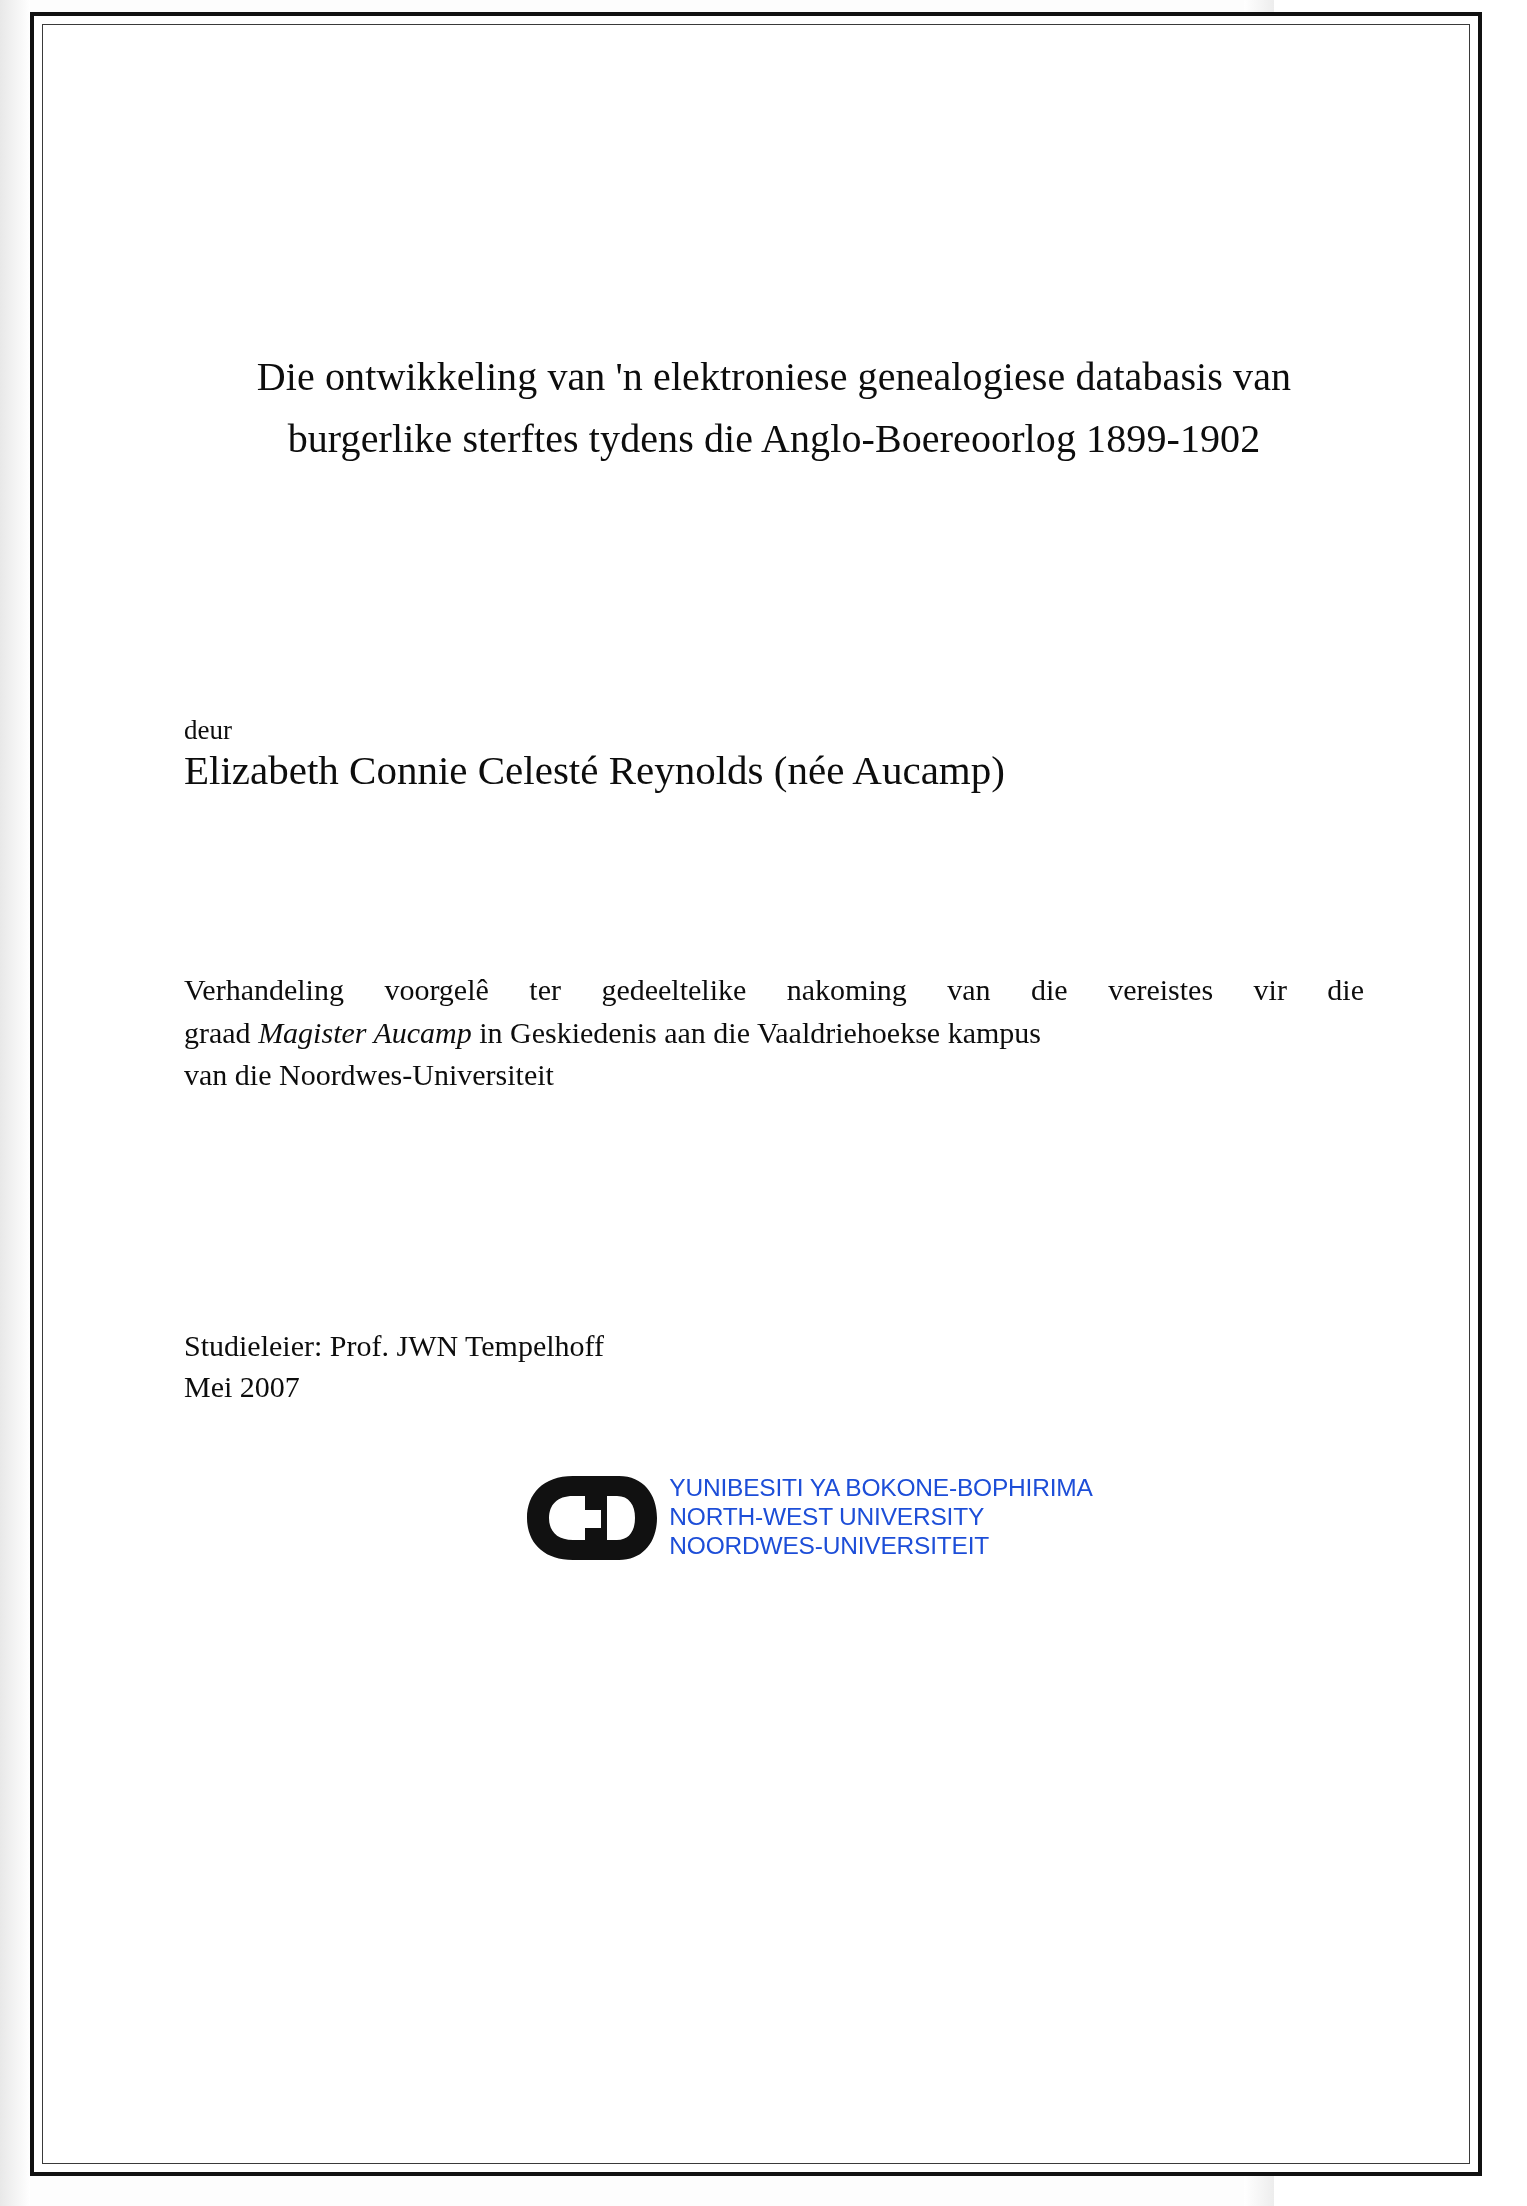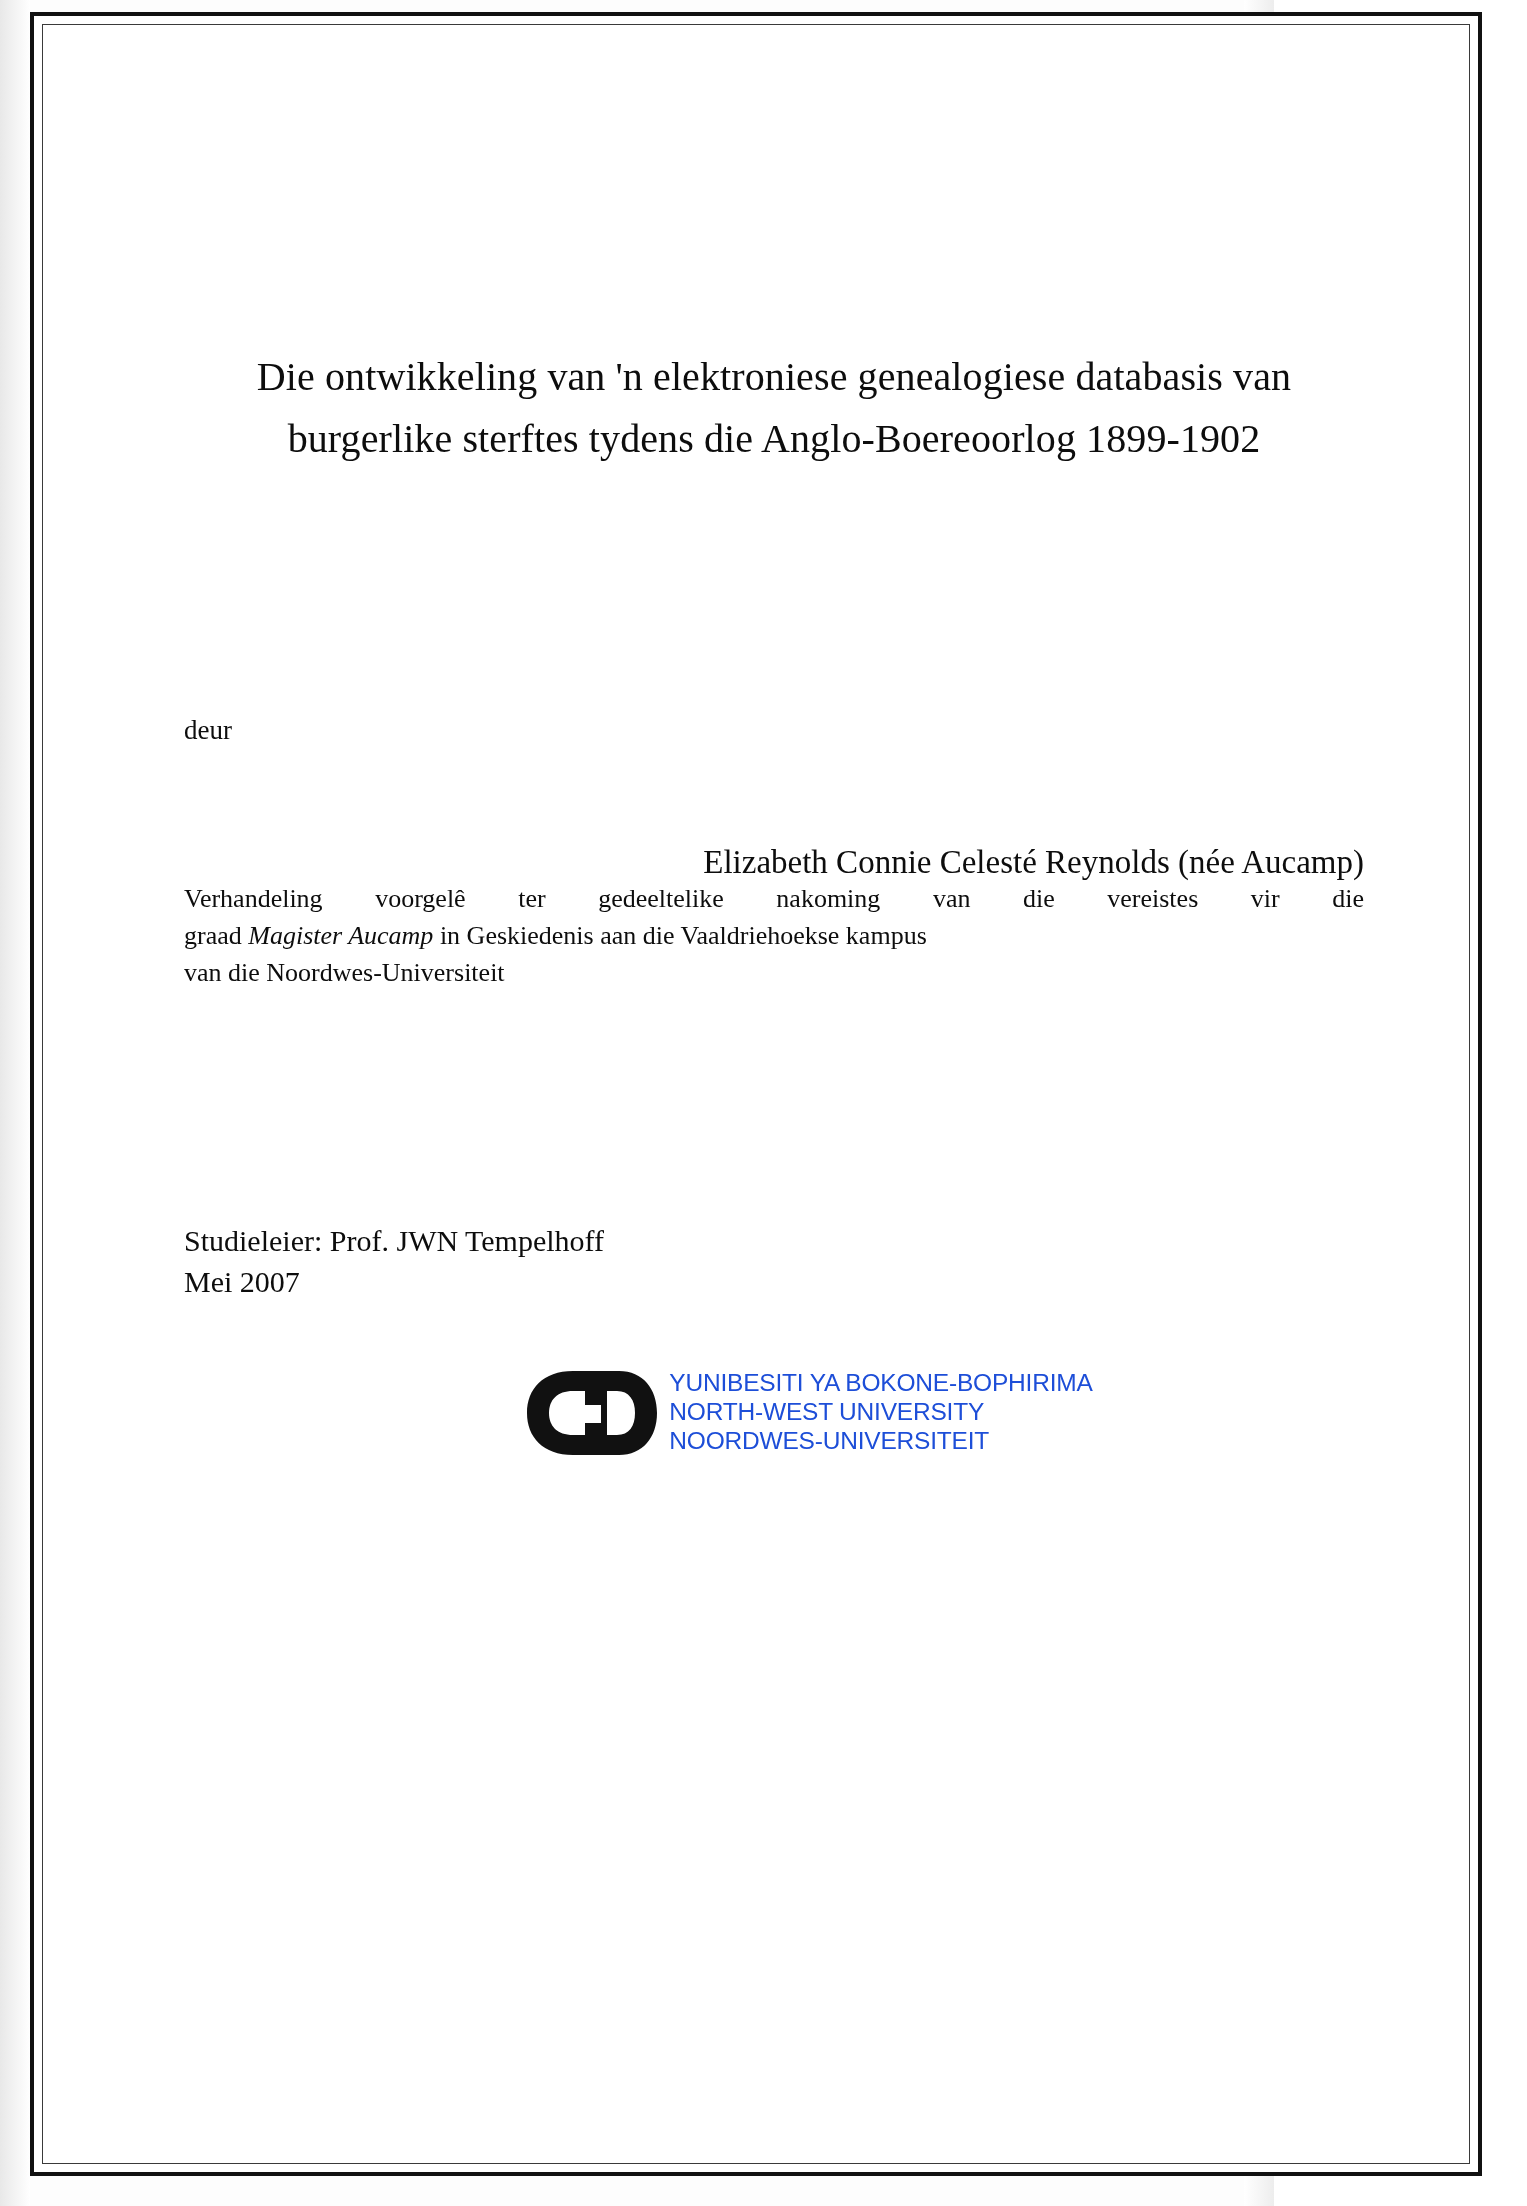--- a/index.html
+++ b/index.html
@@ -56,27 +56,27 @@
     margin: 0;
     letter-spacing: 0.1px;
   }
   .title .line2 { display: block; }
   .deur {
     text-align: left;
     font-size: 27px;
     margin-top: 245px;
   }
   .author {
-    text-align: right;
-    font-size: 33px;
-    margin-top: 98px;
+    text-align: left;
+    font-size: 41px;
   }
   .statement {
-    font-size: 26px;
+    font-size: 30px;
     line-height: 1.42;
+    margin-top: 175px;
     text-align: justify;
   }
   .statement .l1 { display:block; text-align: justify; text-align-last: justify; }
   .statement .l2 { display:block; }
   .statement .l3 { display:block; }
   .statement i { font-style: italic; }
   .supervisor-block {
     font-size: 30px;
     line-height: 1.38;
     margin-top: 228px;

